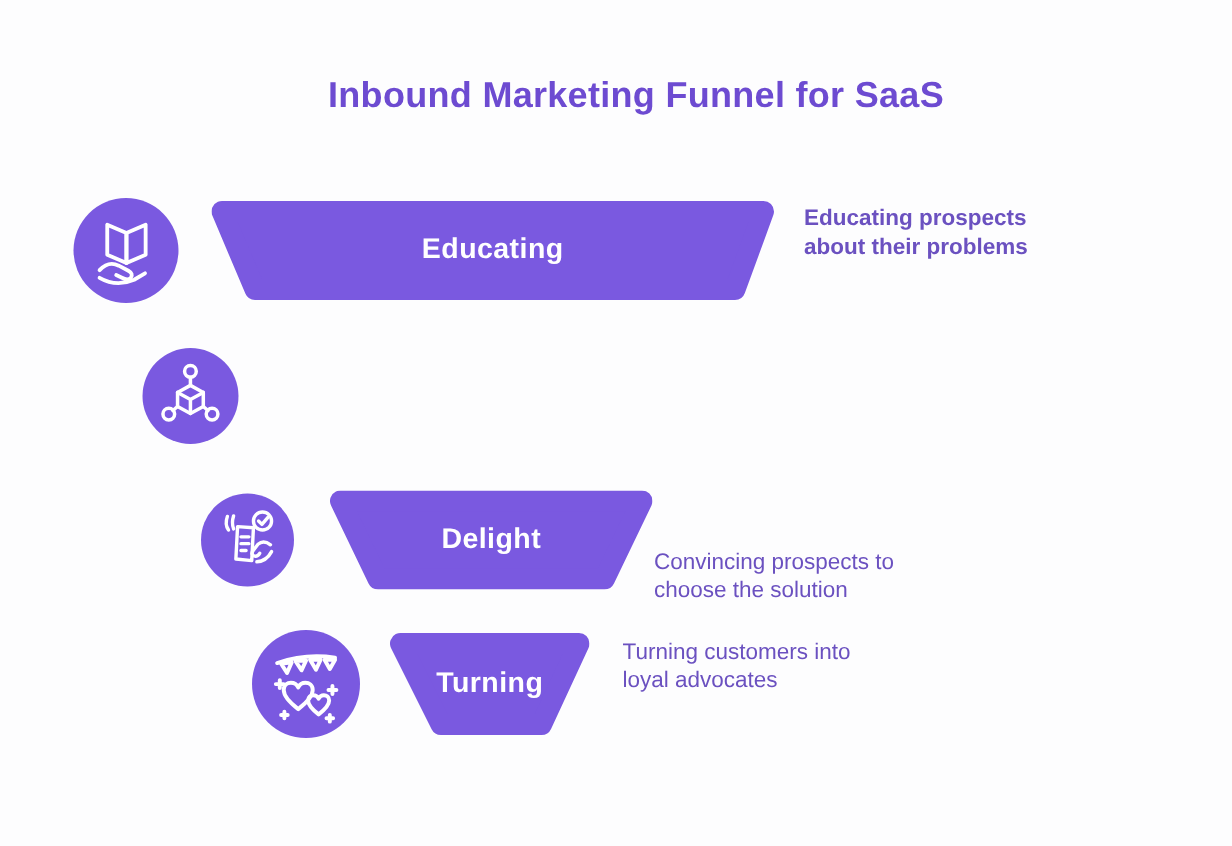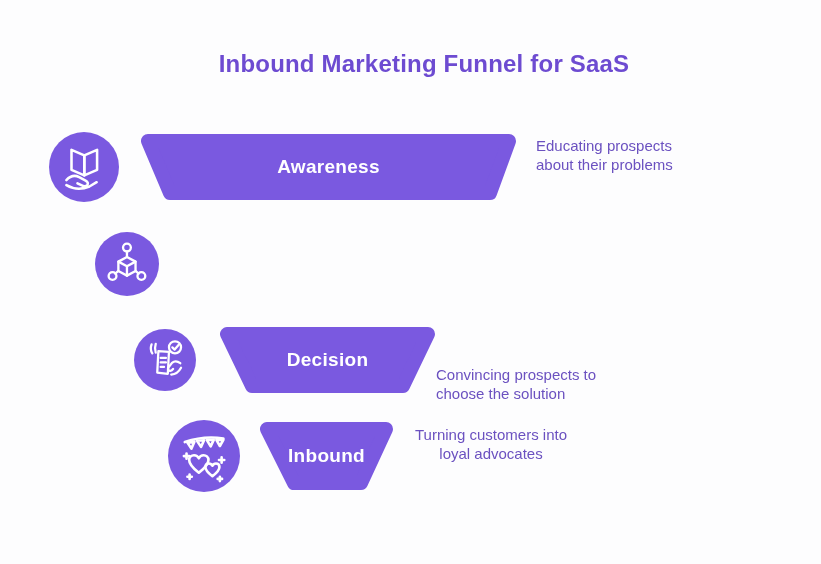--- a/index.html
+++ b/index.html
@@ -82,23 +82,23 @@
       <path d="M32 18 L17 11.5 L17 35 L32 41.5 Z"></path>
       <path d="M32 18 L47 11.5 L47 35 L32 41.5 Z"></path>
       <path d="M11 47 Q18 39.5 26 43.5 L33.5 47.5 Q37.5 49.8 35.5 52.8 Q33.5 55.6 28.5 53 L24 50.8"></path>
       <path d="M11 53 Q24 60.5 38 54.5 L46.5 49.5"></path>
     </svg>
   </div>
   <div class="trap-wrap" style="left:141px;top:134px;width:375px;height:66px;">
     <svg class="trap" width="375" height="66" viewBox="0 0 375 66">
       <polygon points="7,7 368,7 349,59 29,59"></polygon>
     </svg>
-    <div class="stage-label">Awareness</div>
+    <div class="stage-label">Educating</div>
   </div>
-  <div class="stage-desc" style="left:536px;top:137px;">Educating prospects
+  <div class="stage-desc" style="left:536px;top:137px;font-weight:bold;">Educating prospects
 about their problems</div>
 
   <div class="icon-circle" style="left:95px;top:232px;width:64px;height:64px;">
     <svg viewBox="0 0 64 64">
       <circle cx="32" cy="11" r="5"></circle>
       <path d="M32 16 V23"></path>
       <path d="M32 23 L43 29 V41 L32 47 L21 41 V29 Z"></path>
       <path d="M21 29 L32 35 L43 29 M32 35 V47"></path>
       <path d="M21 41 L17 44.5"></path>
       <circle cx="13.5" cy="47.5" r="5"></circle>
@@ -116,21 +116,21 @@
       <path d="M14 11 Q11.5 18 15 23"></path>
       <path d="M19.5 10.5 Q17.5 16.5 19.5 22"></path>
       <path d="M52 36 Q46 31.5 41 35.5 L36.5 41.5 Q34.5 44.5 37.5 45.8 Q40.5 46.8 42.5 43.5"></path>
       <path d="M53 42 Q48.5 50.5 40 51"></path>
     </svg>
   </div>
   <div class="trap-wrap" style="left:220px;top:327px;width:215px;height:66px;">
     <svg class="trap" width="215" height="66" viewBox="0 0 215 66">
       <polygon points="7,7 208,7 183,59 32,59"></polygon>
     </svg>
-    <div class="stage-label">Decision</div>
+    <div class="stage-label">Delight</div>
   </div>
   <div class="stage-desc" style="left:436px;top:330px;margin-top:36px;">Convincing prospects to
 choose the solution</div>
 
   <div class="icon-circle" style="left:168px;top:420px;width:72px;height:72px;">
     <svg viewBox="0 0 64 64">
       <path d="M10 16 Q32 8.5 54 12"></path>
       <polygon points="13,16.5 21,15.5 17.5,23.5"></polygon>
       <polygon points="24,14.5 32,14 28.5,21.5"></polygon>
       <polygon points="35,13.5 43,13.5 39.5,21"></polygon>
@@ -140,18 +140,18 @@
       <path d="M12 29 v6 M9 32 h6"></path>
       <path d="M52 33.5 v6 M49 36.5 h6"></path>
       <path d="M15.5 53 v5 M13 55.5 h5"></path>
       <path d="M50 55.5 v5 M47.5 58 h5"></path>
     </svg>
   </div>
   <div class="trap-wrap" style="left:260px;top:422px;width:133px;height:68px;">
     <svg class="trap" width="133" height="68" viewBox="0 0 133 68">
       <polygon points="7,7 126,7 101,61 34,61"></polygon>
     </svg>
-    <div class="stage-label">Inbound</div>
+    <div class="stage-label">Turning</div>
   </div>
-  <div class="stage-desc" style="left:415px;top:426px;text-align:center;">Turning customers into
+  <div class="stage-desc" style="left:415px;top:426px;">Turning customers into
 loyal advocates</div>
 
 </div>
 
 </body></html>

